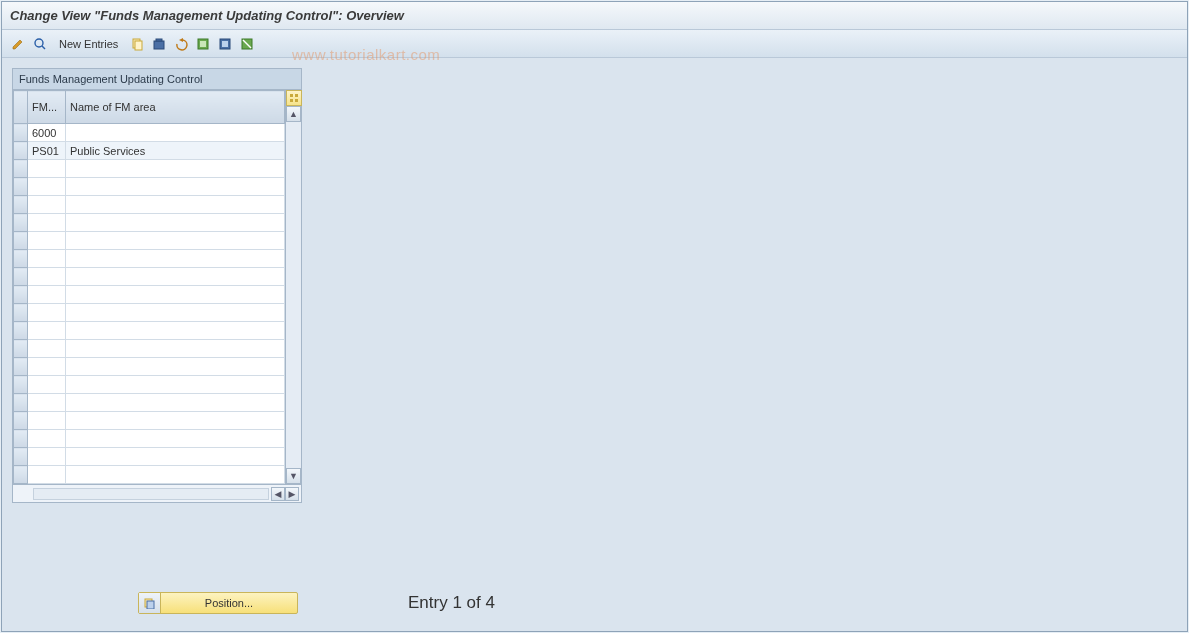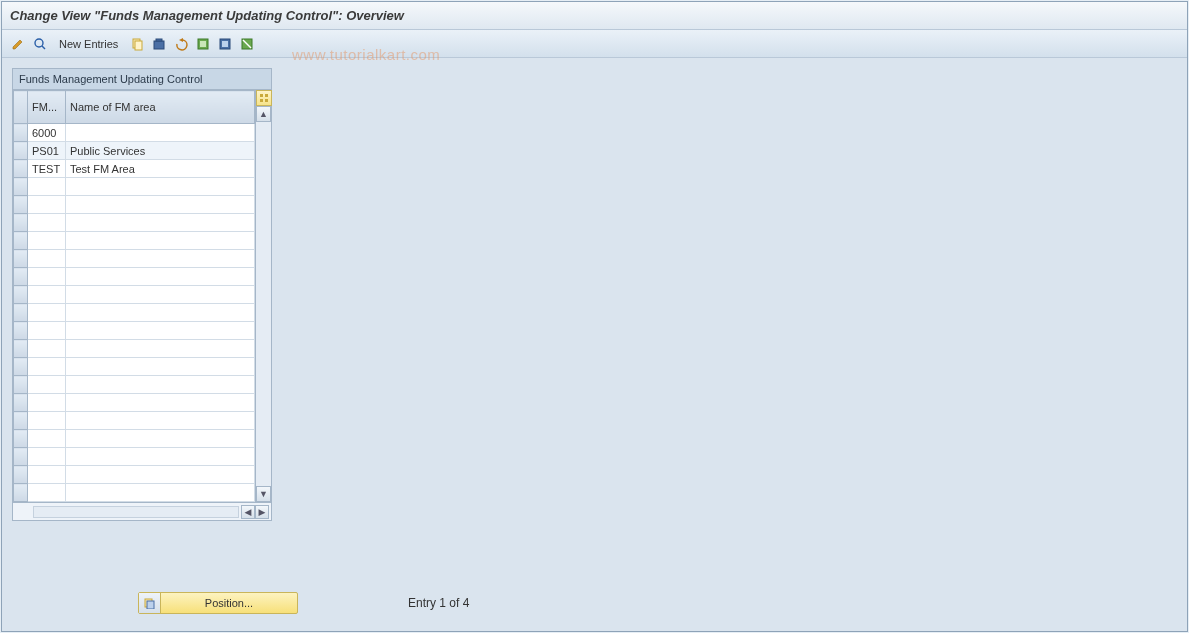--- a/index.html
+++ b/index.html
@@ -67,21 +67,21 @@
     font-size: 15px;
     color: rgba(230,150,100,0.5);
     pointer-events: none;
     font-family: Arial;
     letter-spacing: 0.5px;
   }
   .workarea {
     padding: 10px;
   }
   .table-panel {
-    width: 260px;
+    width: 290px;
     border: 1px solid #a5b6c8;
     background: #1d4ed8;
     font-size: 11px;
   }
   .panel-title {
     background: #c8d7e6;
     padding: 4px 6px;
     color: #2b3a4a;
     border-bottom: 1px solid #a5b6c8;
   }
@@ -176,21 +176,21 @@
   .position-btn .pb-icon {
     width:22px; height:100%;
     background: linear-gradient(#eef3f9,#d6e0ea);
     border-right:1px solid #c9b55a;
     display:flex; align-items:center; justify-content:center;
     font-size:10px;
   }
   .position-btn .pb-text {
     flex:1; text-align:center;
   }
-  .entry-text { color:#333; font-size:12px; }
+  .entry-text { color:#333; font-size:17px; }
   .outer-border { border:1px solid #8ea3b8; background:#dae4ee; width:1187px; height:631px; margin:1px; position:relative; }
 </style>
 </head>
 <body>
 
 <div class="outer-border">
   <div class="title-bar">
     <span class="title-bar-text">Change View "Funds Management Updating Control": Overview</span>
   </div>
 
@@ -264,25 +264,20 @@
           <tbody id="grid-body">
               <tr>
                 <td class="sel-cell"></td>
                 <td>6000</td>
                 <td></td>
               </tr>
               <tr class="alt">
                 <td class="sel-cell"></td>
                 <td>PS01</td>
                 <td>Public Services</td>
-              </tr>
-              <tr>
-                <td class="sel-cell"></td>
-                <td>TEST</td>
-                <td>Test FM Area</td>
               </tr>
               <tr>
                 <td class="sel-cell"></td>
                 <td></td>
                 <td></td>
               </tr>
               <tr>
                 <td class="sel-cell"></td>
                 <td></td>
                 <td></td>

